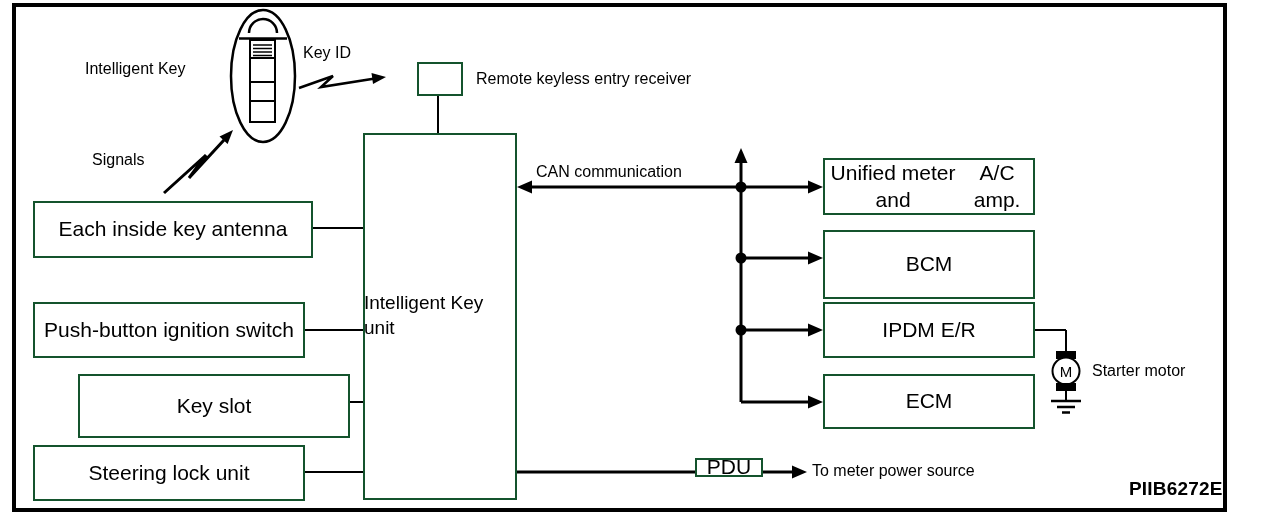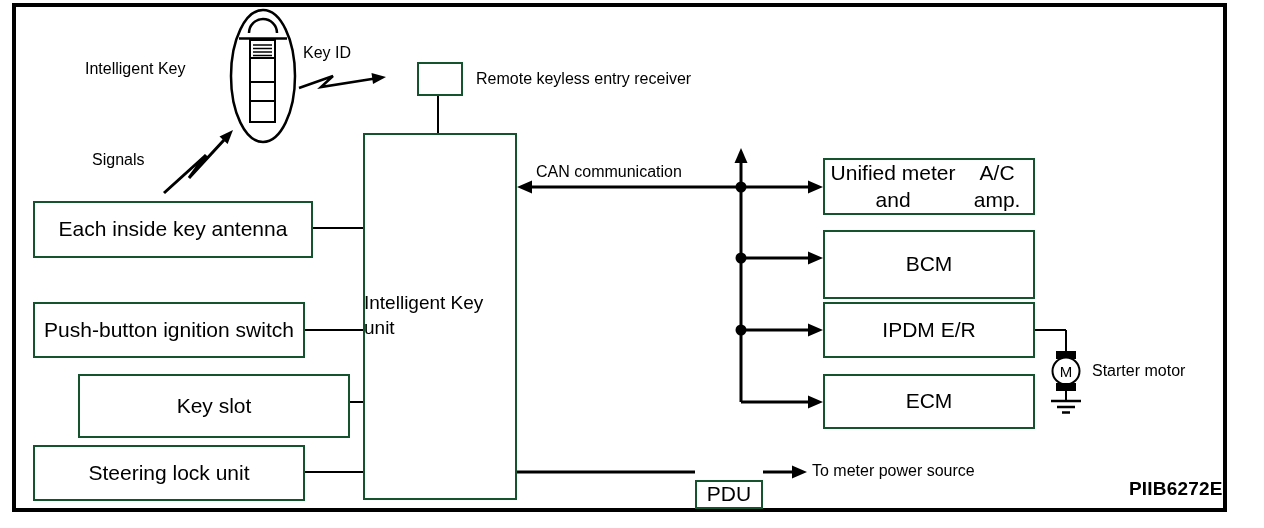--- a/index.html
+++ b/index.html
@@ -175,21 +175,21 @@
   </div>
 
   <div class="box" style="left:823px; top:302px; width:212px; height:56px;">
     <span>IPDM E/R</span>
   </div>
 
   <div class="box" style="left:823px; top:374px; width:212px; height:55px;">
     <span>ECM</span>
   </div>
 
-  <div class="box" style="left:695px; top:480px; width:68px; height:29px;">
+  <div class="box" style="left:695px; top:458px; width:68px; height:19px;">
     <span>PDU</span>
   </div>
 
   <div class="label" style="left:85px; top:60px;">Intelligent Key</div>
 
   <div class="label" style="left:303px; top:44px;">Key ID</div>
 
   <div class="label" style="left:92px; top:151px;">Signals</div>
 
   <div class="label" style="left:476px; top:70px;">Remote keyless entry receiver</div>

